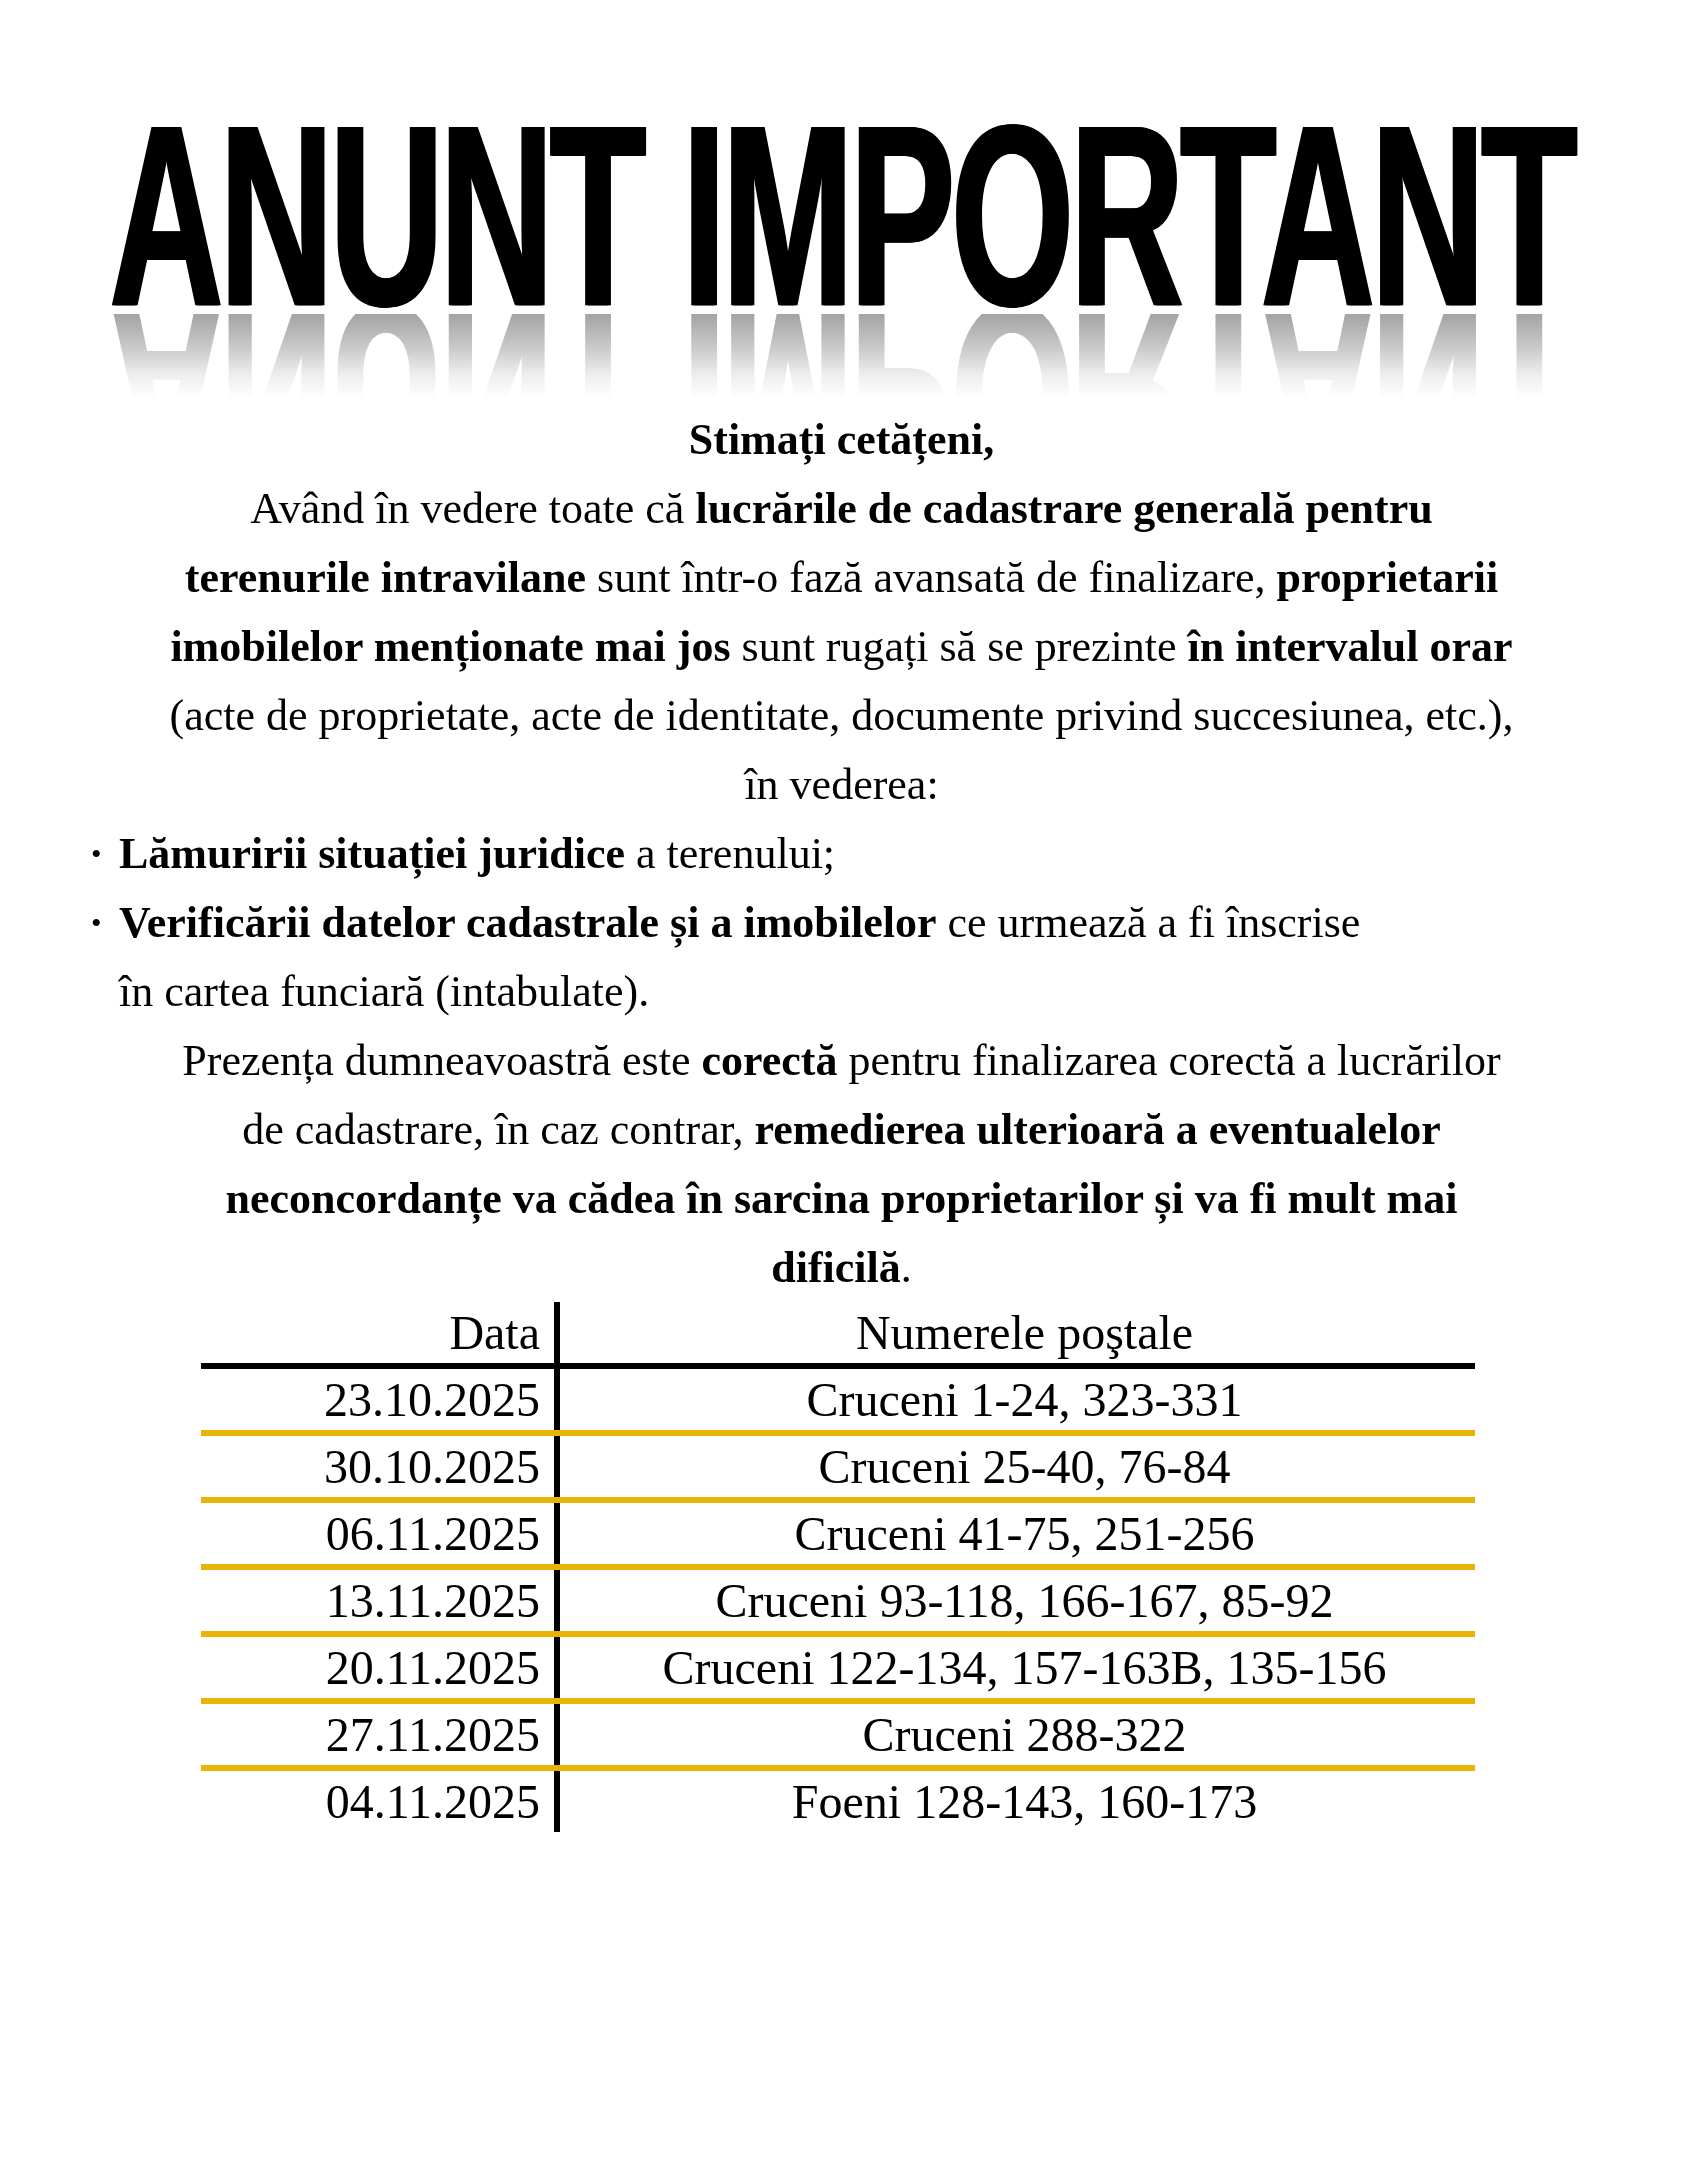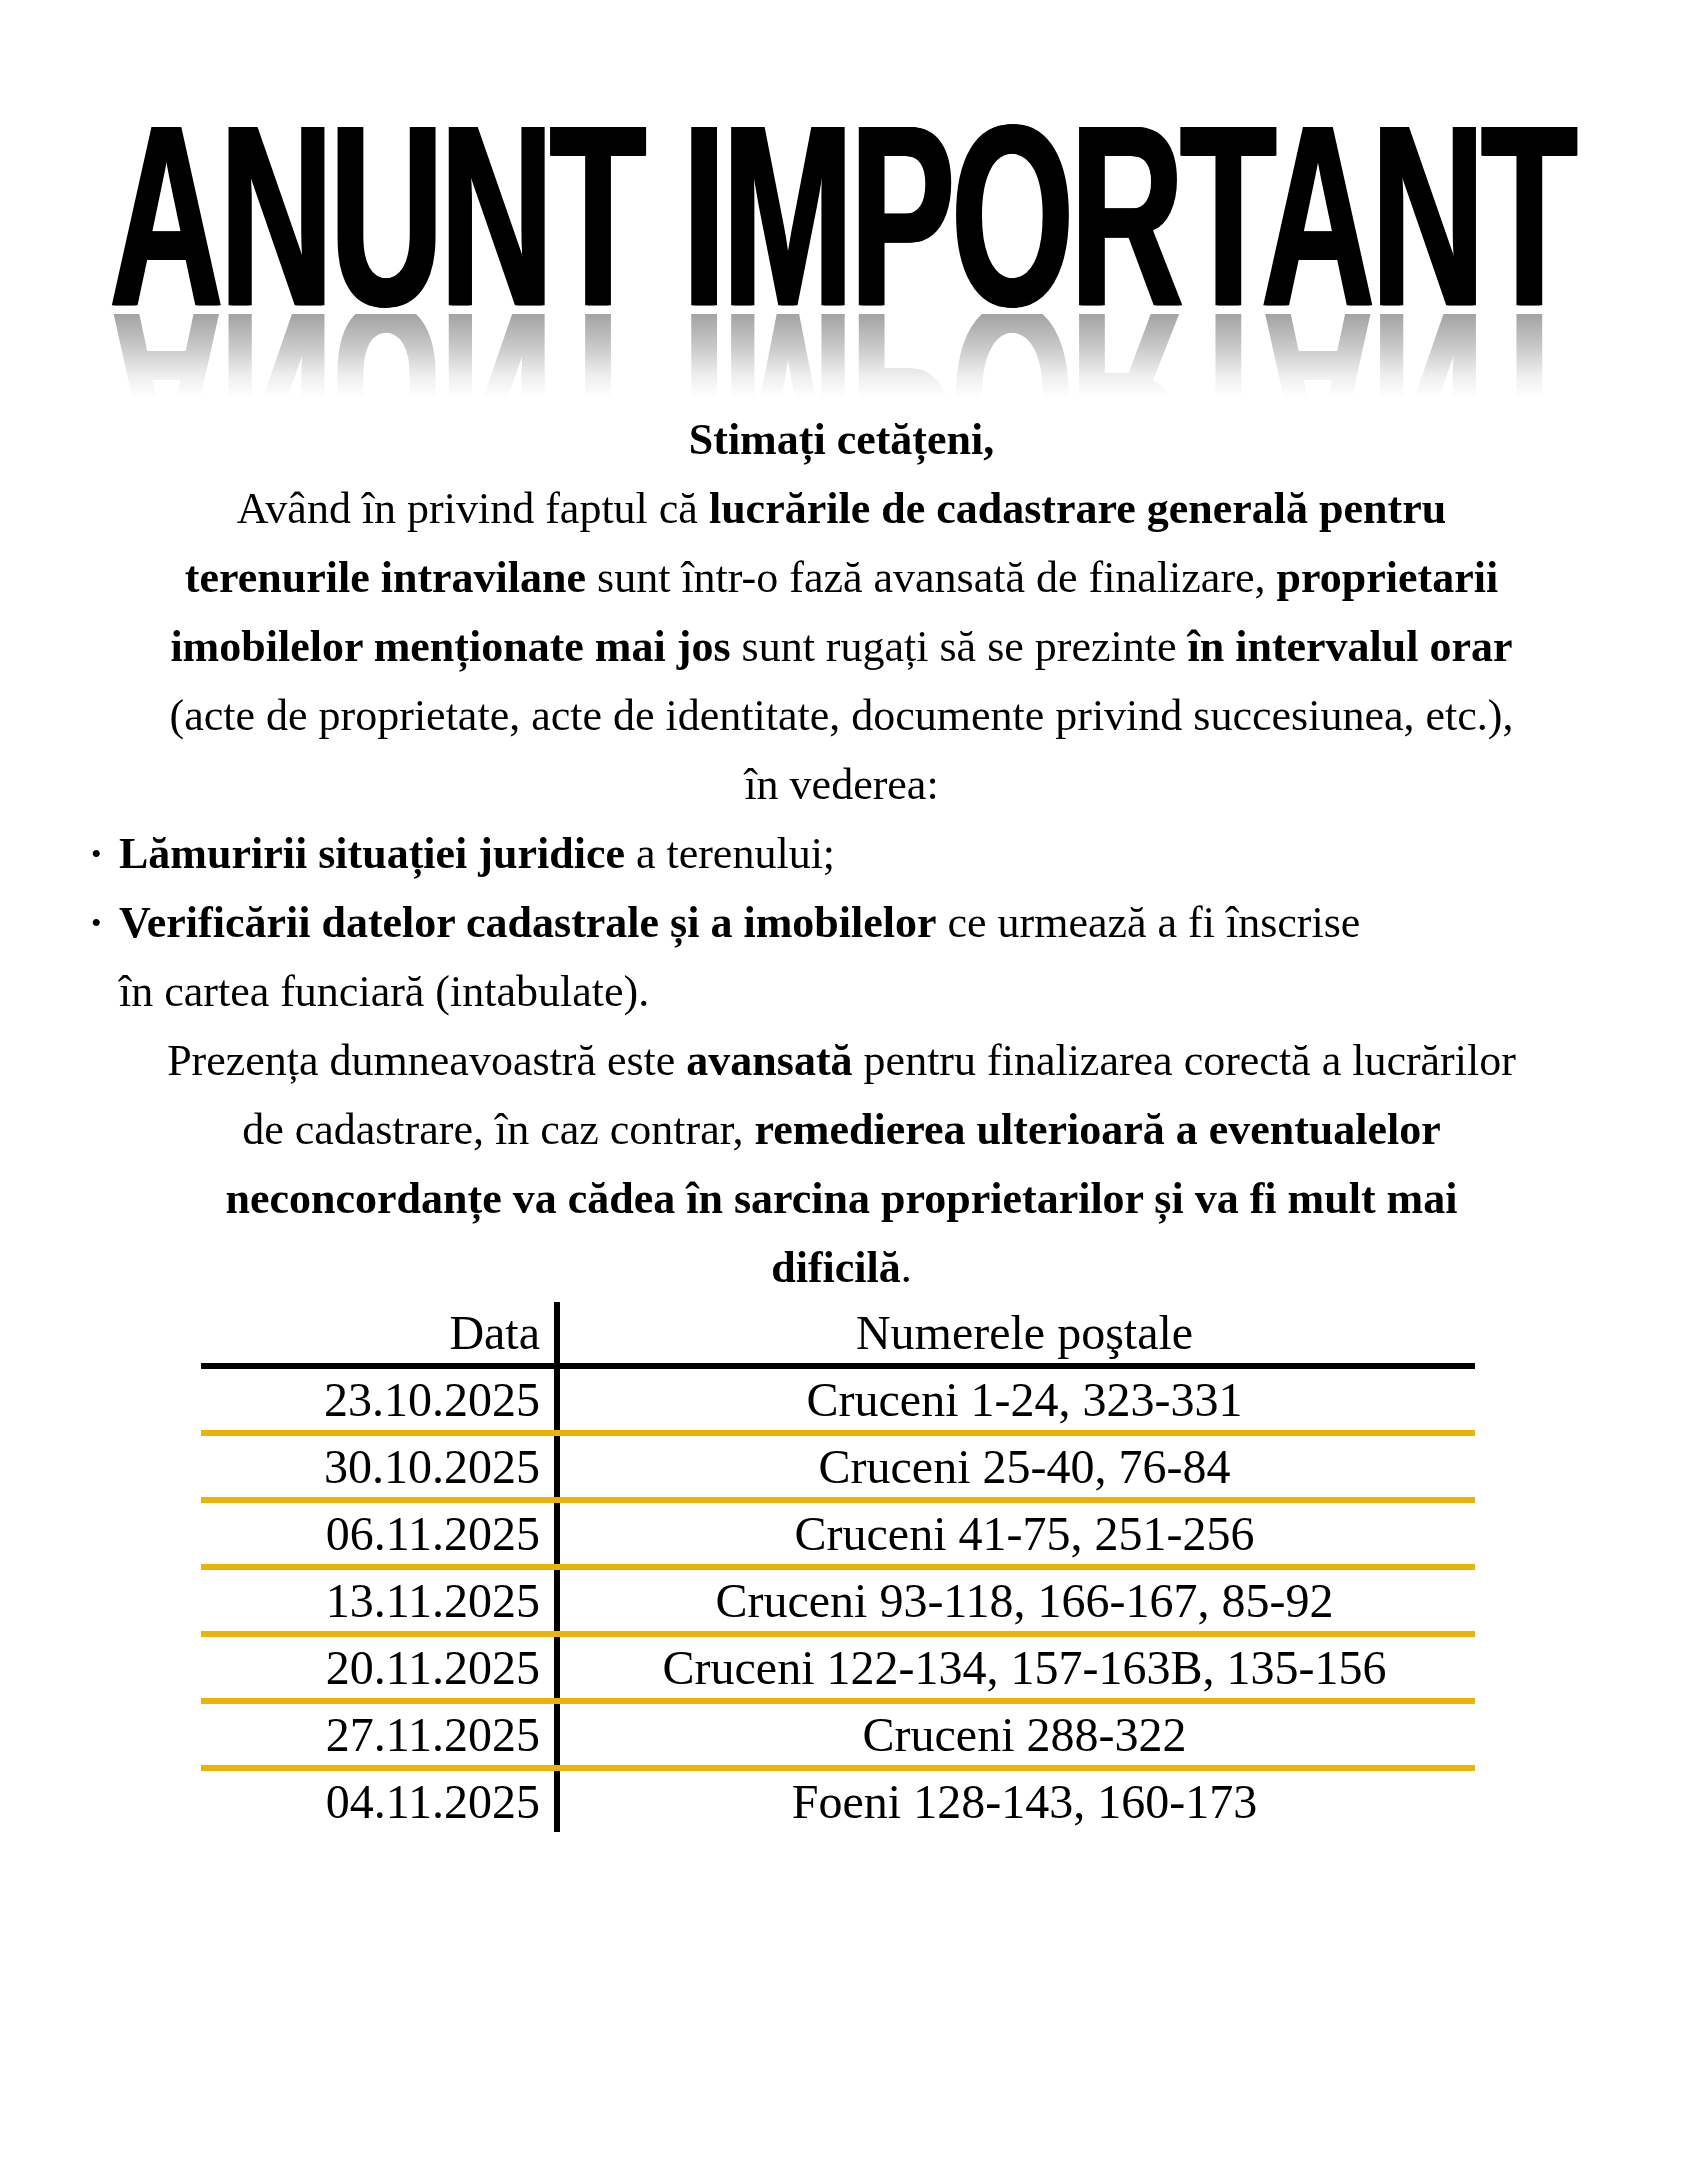--- a/index.html
+++ b/index.html
@@ -90,29 +90,29 @@
       <span class="title-text">ANUNȚ IMPORTANT</span>
     </div>
     <div class="reflection-box" aria-hidden="true">
       <span class="reflect-anchor"><span class="title-text reflect-text">ANUNȚ IMPORTANT</span></span>
       <div class="reflection-fade"></div>
     </div>
   </header>
 
   <main class="body-block" id="body-lines">
       <p class="line center"><strong>Stimați cetățeni,</strong></p>
-      <p class="line center"><span>Având în privind faptul că </span><strong>lucrările de cadastrare generală pentru</strong></p>
+      <p class="line center"><span>Având în vedere toate că </span><strong>lucrările de cadastrare generală pentru</strong></p>
       <p class="line center"><strong>terenurile intravilane</strong><span> sunt într-o fază avansată de finalizare, </span><strong>proprietarii</strong></p>
       <p class="line center"><strong>imobilelor menționate mai jos</strong><span> sunt rugați să se prezinte </span><strong>în intervalul orar</strong></p>
       <p class="line center"><span>(acte de proprietate, acte de identitate, documente privind succesiunea, etc.),</span></p>
       <p class="line center"><span>în vederea:</span></p>
       <p class="line bullet"><span class="bullet-dot">•</span><strong>Lămuririi situației juridice</strong><span> a terenului;</span></p>
       <p class="line bullet"><span class="bullet-dot">•</span><strong>Verificării datelor cadastrale și a imobilelor</strong><span> ce urmează a fi înscrise</span></p>
       <p class="line bullet-cont"><span>în cartea funciară (intabulate).</span></p>
-      <p class="line center"><span>Prezența dumneavoastră este </span><strong>avansată</strong><span> pentru finalizarea corectă a lucrărilor</span></p>
+      <p class="line center"><span>Prezența dumneavoastră este </span><strong>corectă</strong><span> pentru finalizarea corectă a lucrărilor</span></p>
       <p class="line center"><span>de cadastrare, în caz contrar, </span><strong>remedierea ulterioară a eventualelor</strong></p>
       <p class="line center"><strong>neconcordanțe va cădea în sarcina proprietarilor și va fi mult mai</strong></p>
       <p class="line center"><strong>dificilă</strong><span>.</span></p>
     </main>
 
   <table class="schedule">
     <thead>
       <tr>
         <th class="c1">Data</th>
         <th class="c2">Numerele poştale</th>

